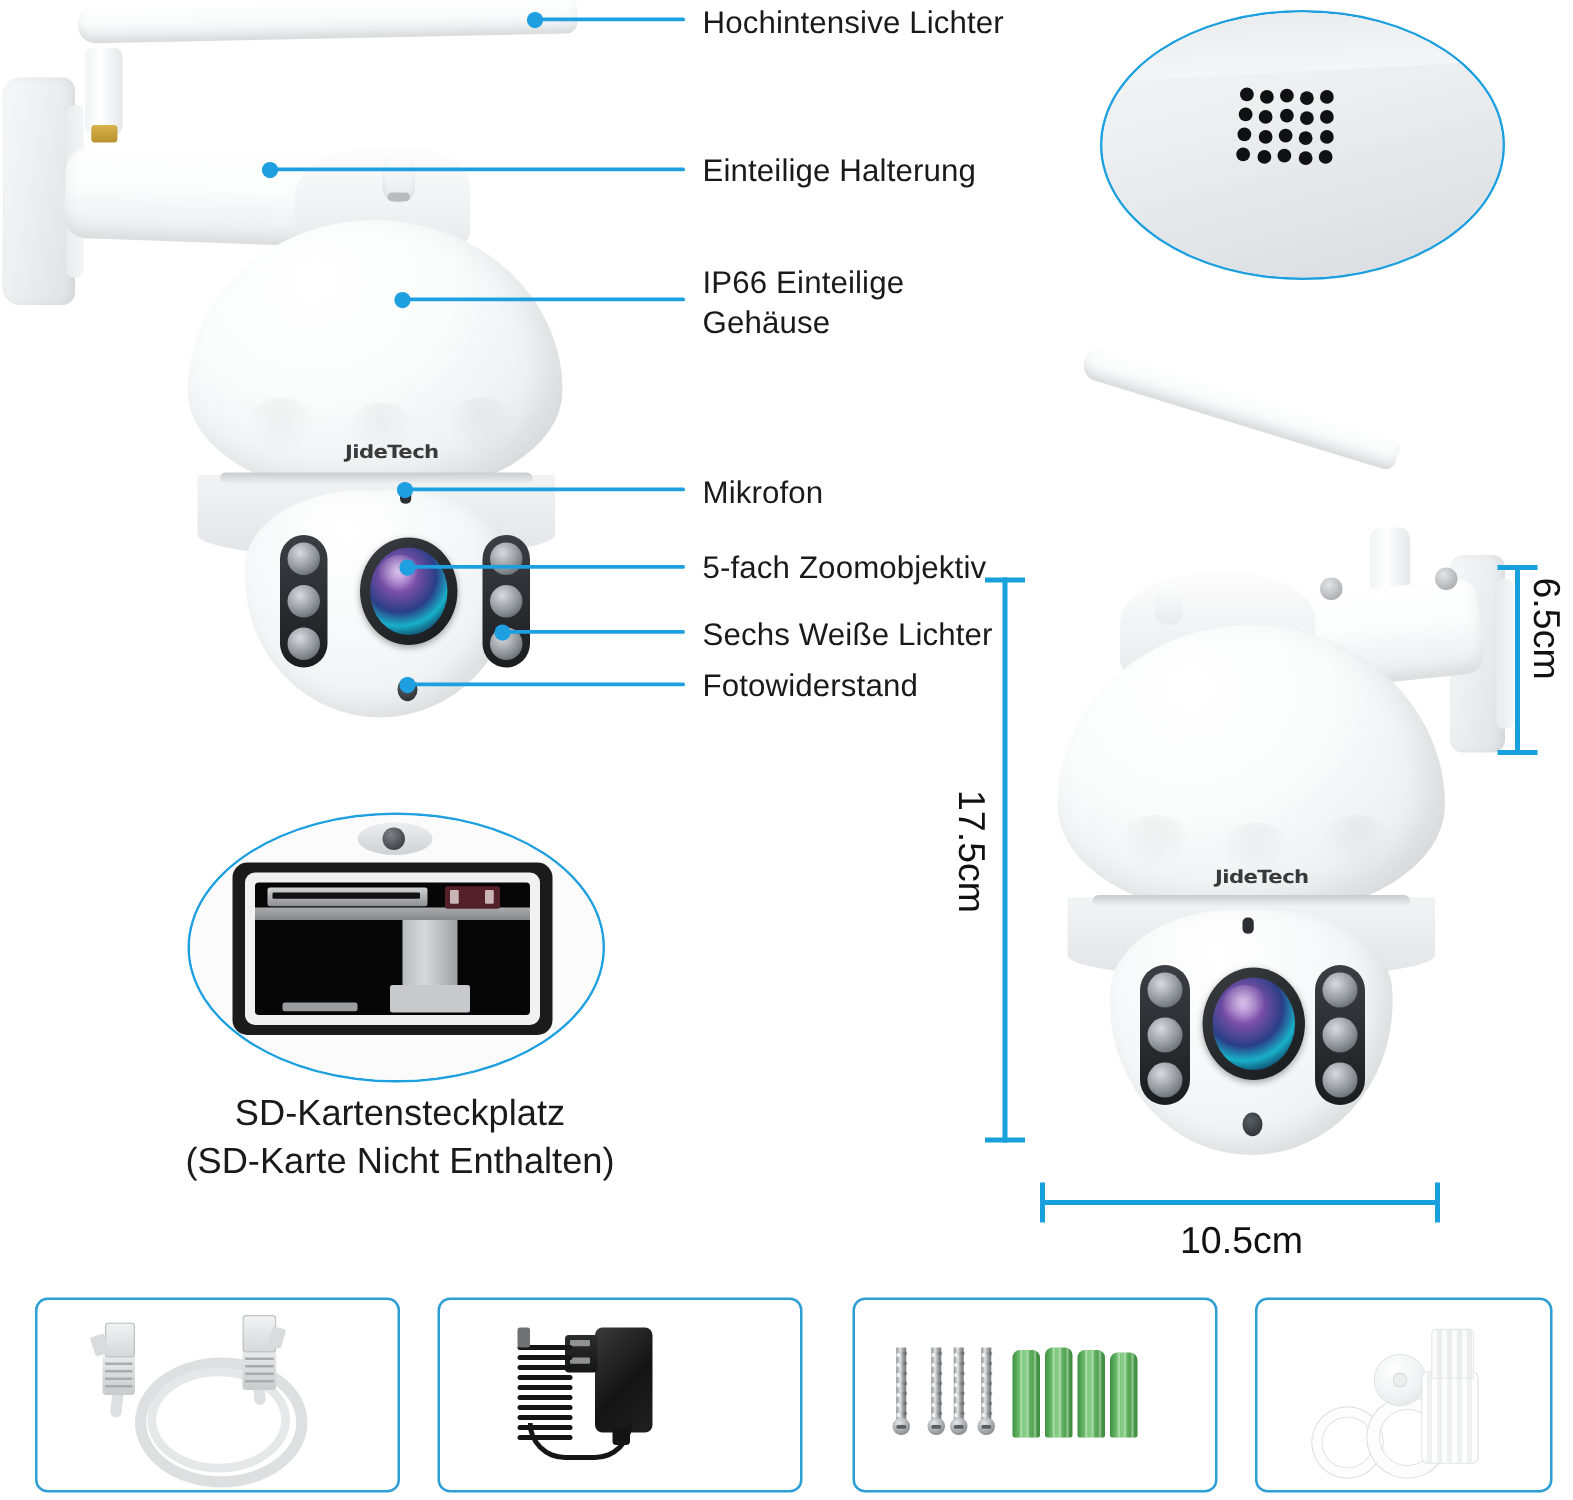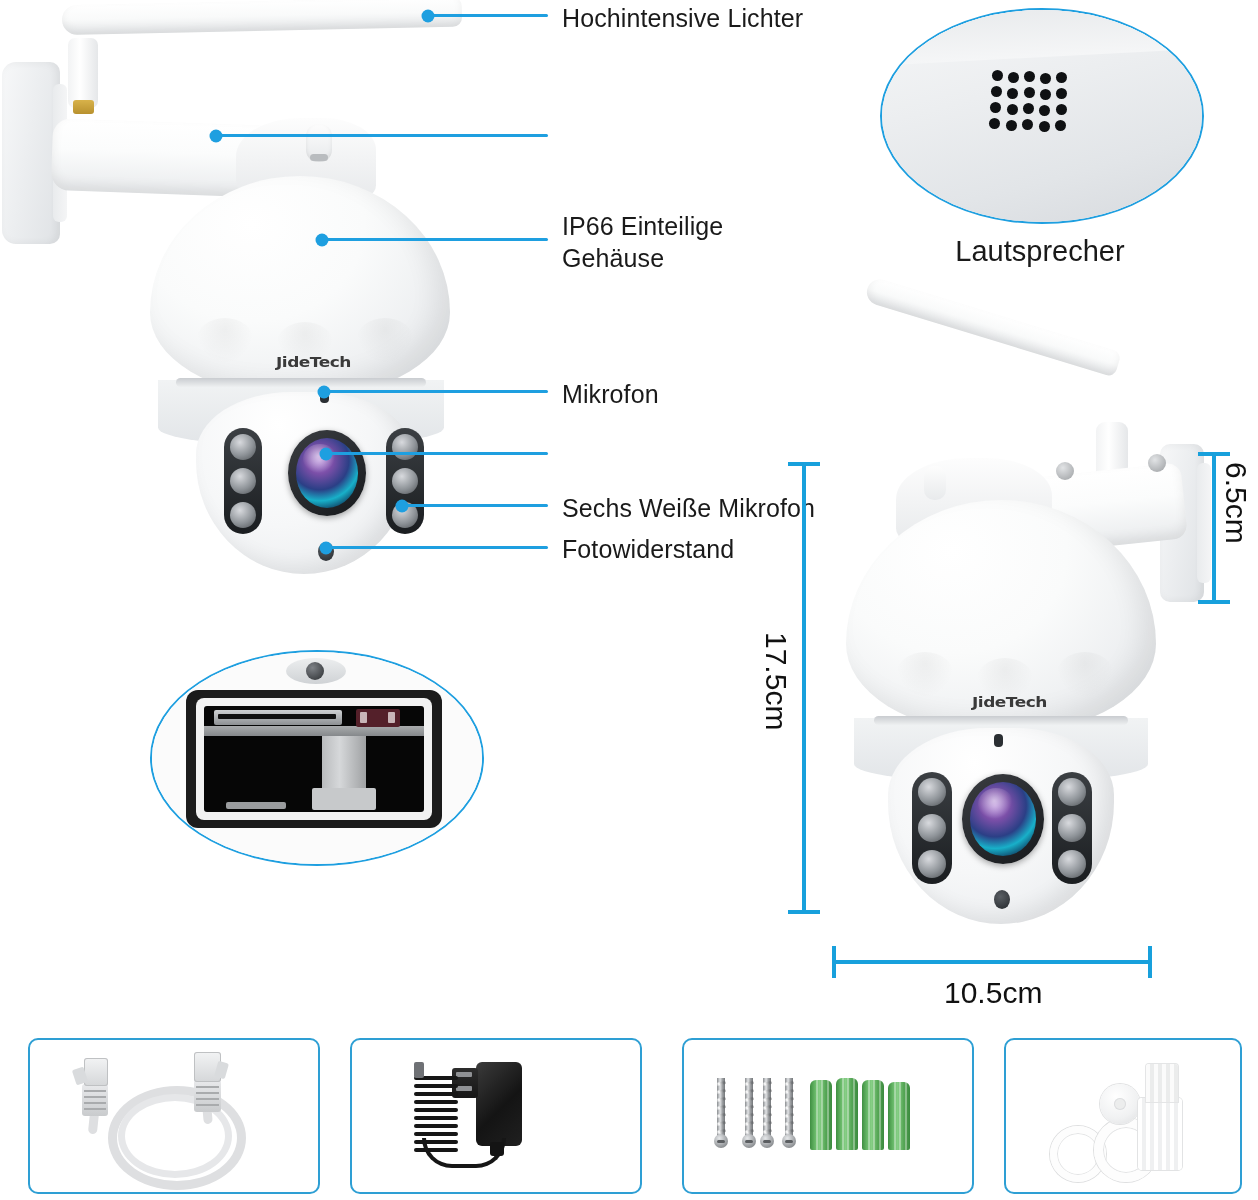--- a/index.html
+++ b/index.html
@@ -183,36 +183,38 @@
 
     <div class="photo-res" style="left:318px;top:542px;width:16px;height:19px;"></div>
   </div>
 
   <div class="callout-line" style="left:428px;top:14px;width:120px;"></div>
   <div class="callout-dot" style="left:428px;top:16px;"></div>
   <div class="callout-label" style="left:562px;top:2px;">Hochintensive Lichter</div>
 
   <div class="callout-line" style="left:216px;top:134px;width:332px;"></div>
   <div class="callout-dot" style="left:216px;top:136px;"></div>
+  <div class="callout-label" style="left:562px;top:121px;">Einteilige Halterung</div>
 
   <div class="callout-line" style="left:322px;top:238px;width:226px;"></div>
   <div class="callout-dot" style="left:322px;top:240px;"></div>
   <div class="callout-label" style="left:562px;top:210px;">IP66 Einteilige
 Gehäuse</div>
 
   <div class="callout-line" style="left:324px;top:390px;width:224px;"></div>
   <div class="callout-dot" style="left:324px;top:392px;"></div>
   <div class="callout-label" style="left:562px;top:378px;">Mikrofon</div>
 
   <div class="callout-line" style="left:326px;top:452px;width:222px;"></div>
   <div class="callout-dot" style="left:326px;top:454px;"></div>
+  <div class="callout-label" style="left:562px;top:438px;">5-fach Zoomobjektiv</div>
 
   <div class="callout-line" style="left:402px;top:504px;width:146px;"></div>
   <div class="callout-dot" style="left:402px;top:506px;"></div>
-  <div class="callout-label" style="left:562px;top:492px;">Sechs Weiße Mikrofon</div>
+  <div class="callout-label" style="left:562px;top:492px;">Sechs Weiße Lichter</div>
 
   <div class="callout-line" style="left:326px;top:546px;width:222px;"></div>
   <div class="callout-dot" style="left:326px;top:548px;"></div>
   <div class="callout-label" style="left:562px;top:533px;">Fotowiderstand</div>
 
   <div class="bubble" style="left:880px;top:8px;width:320px;height:212px;">
     <div class="spk-face"></div>
     <div class="spk-shade"></div>
 
     <div class="spk-dot" style="left:110px;top:60px;width:11px;height:11px;"></div>
@@ -232,21 +234,20 @@
     <div class="spk-dot" style="left:141px;top:93px;width:11px;height:11px;"></div>
     <div class="spk-dot" style="left:157px;top:95px;width:11px;height:11px;"></div>
     <div class="spk-dot" style="left:174px;top:94px;width:11px;height:11px;"></div>
 
     <div class="spk-dot" style="left:107px;top:108px;width:11px;height:11px;"></div>
     <div class="spk-dot" style="left:124px;top:110px;width:11px;height:11px;"></div>
     <div class="spk-dot" style="left:140px;top:109px;width:11px;height:11px;"></div>
     <div class="spk-dot" style="left:157px;top:111px;width:11px;height:11px;"></div>
     <div class="spk-dot" style="left:173px;top:110px;width:11px;height:11px;"></div>
   </div>
-  <div class="bubble-caption" style="left:880px;top:232px;width:320px;">Lautsprecher</div>
 
   <div class="bubble" style="left:150px;top:650px;width:330px;height:212px;">
     <div class="sd-body"></div>
     <div class="sd-boss" style="left:134px;top:6px;width:60px;height:26px;"></div>
     <div class="sd-screw" style="left:154px;top:10px;width:18px;height:18px;"></div>
 
     <div class="sd-frame" style="left:34px;top:38px;width:256px;height:138px;"></div>
     <div class="sd-inner" style="left:44px;top:46px;width:236px;height:122px;"></div>
     <div class="sd-cav" style="left:52px;top:54px;width:220px;height:106px;"></div>
 
@@ -255,20 +256,22 @@
     <div class="sd-slotline" style="left:66px;top:62px;width:118px;height:5px;"></div>
     <div class="sd-chip" style="left:204px;top:57px;width:44px;height:18px;">
       <i style="left:10%"></i>
         <i style="left:72%"></i>
     </div>
 
     <div class="sd-ribbon" style="left:170px;top:84px;width:44px;height:62px;border-radius:0 0 3px 3px;"></div>
     <div class="sd-conn" style="left:160px;top:136px;width:64px;height:22px;"></div>
     <div class="sd-conn" style="left:74px;top:150px;width:60px;height:7px;background:#9a9c9e;"></div>
   </div>
+  <div class="bubble-caption" style="left:110px;top:872px;width:420px;">SD-Kartensteckplatz
+(SD-Karte Nicht Enthalten)</div>
 
   <div class="cam" style="left:820px;top:340px;width:420px;height:600px;">
 
     <div class="wallplate" style="left:340px;top:104px;width:44px;height:158px;border-radius:10px;"></div>
 
     <div class="ant-hinge" style="left:276px;top:82px;width:32px;height:66px;border-radius:9px;"></div>
     <div class="ant-gold" style="left:282px;top:136px;width:22px;height:12px;"></div>
     <div class="antenna" style="left:36px;top:12px;width:262px;height:26px;border-radius:14px 9px 9px 14px;
                 transform:rotate(17deg);transform-origin:right center;"></div>
 

